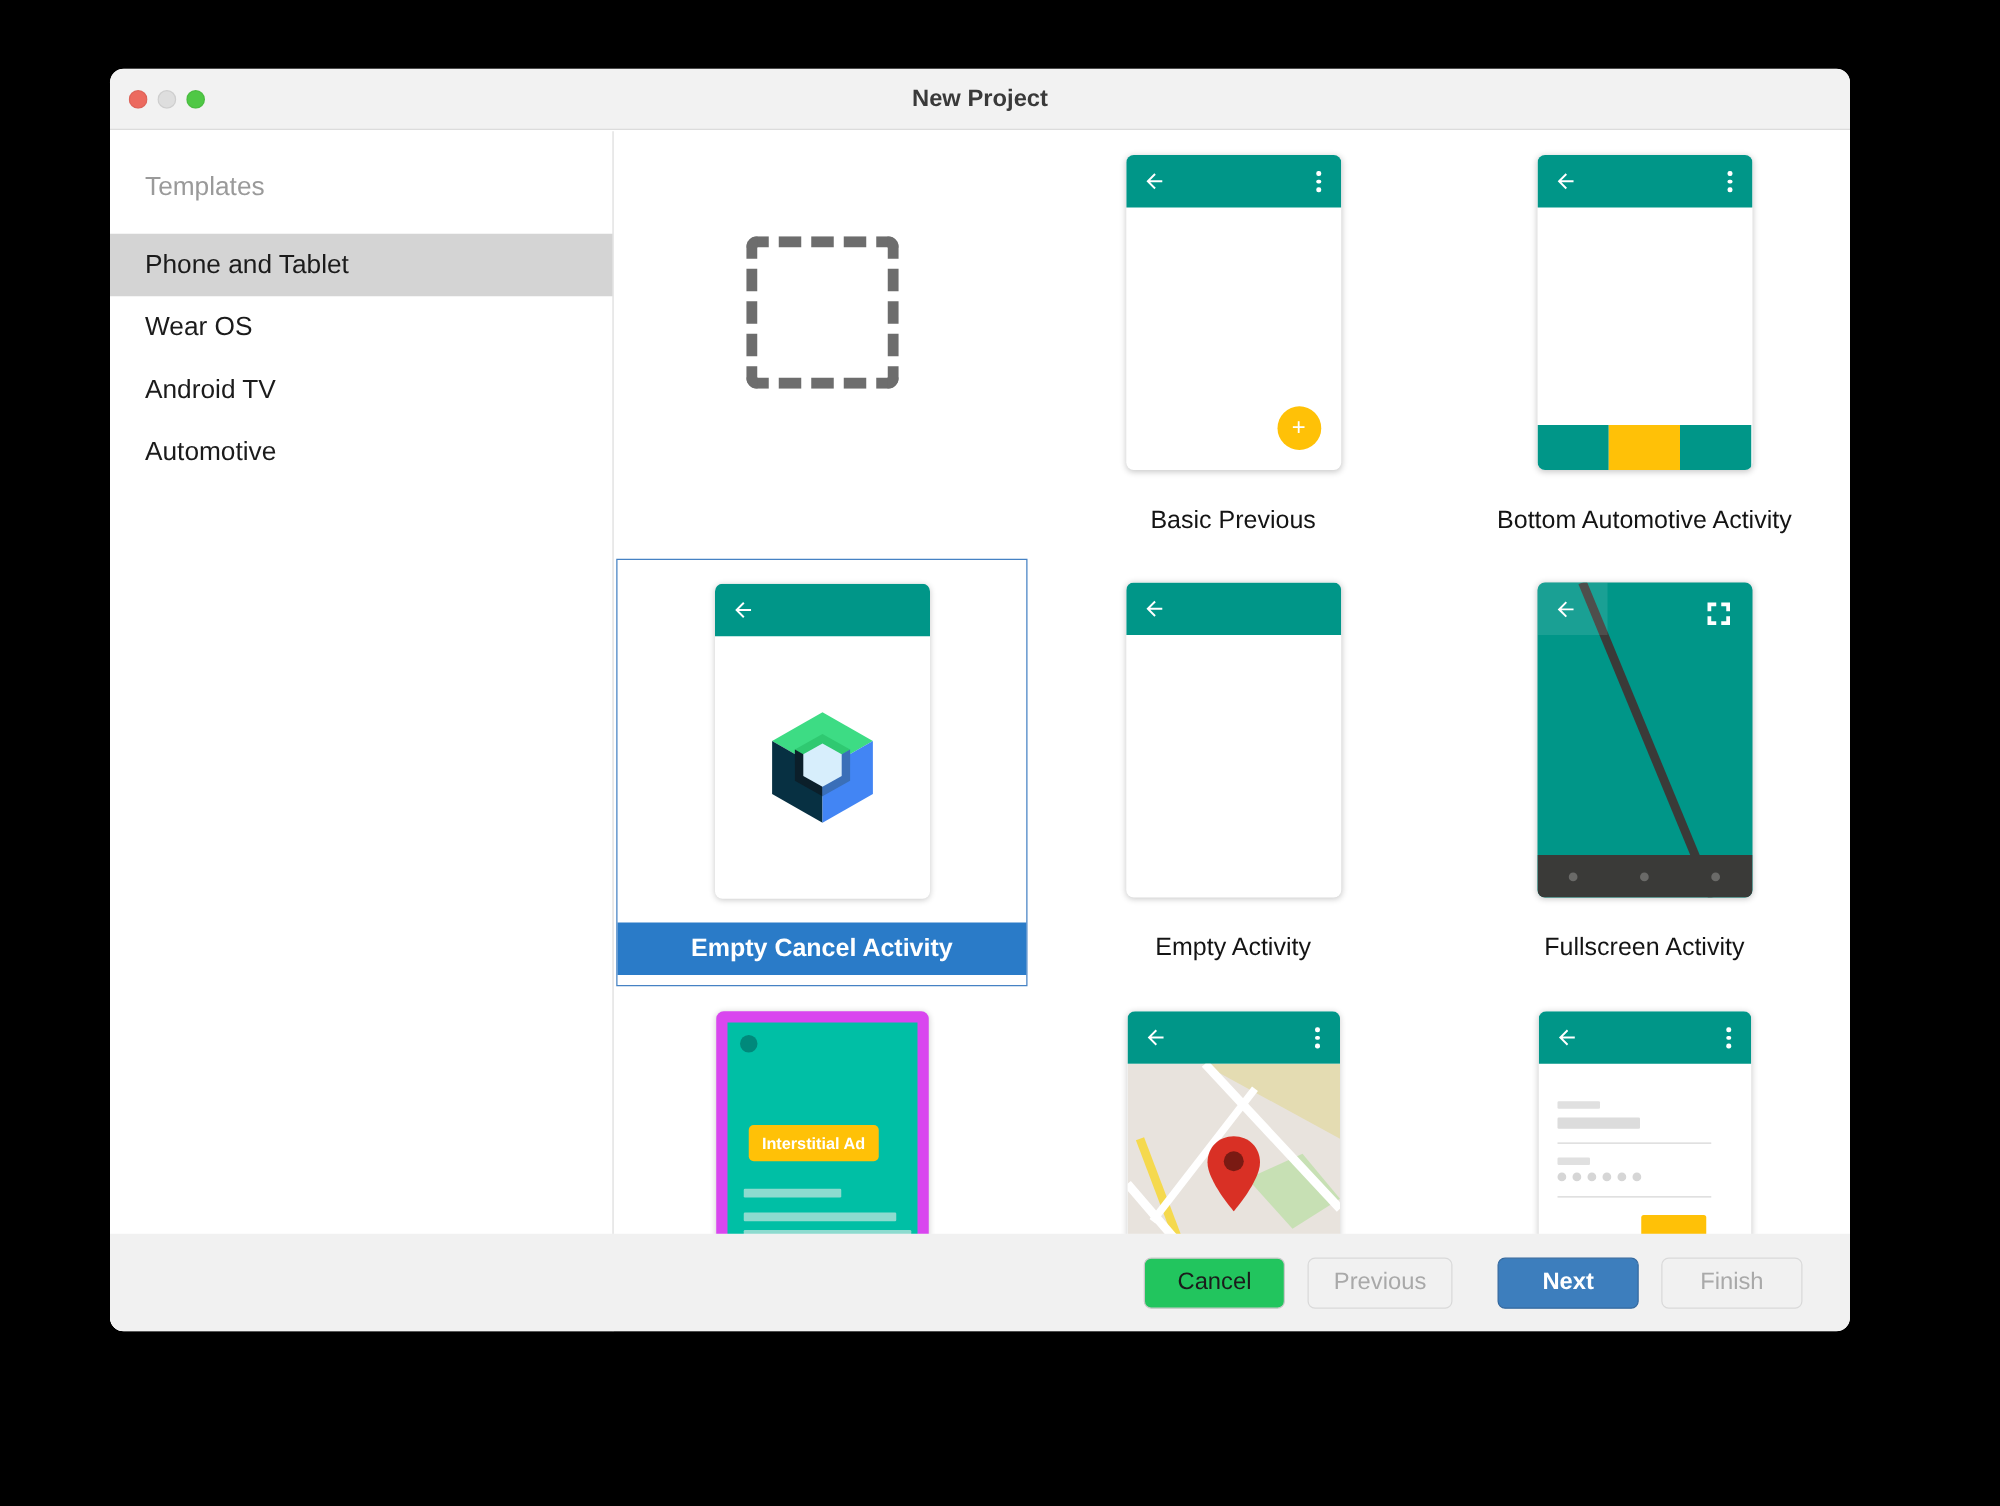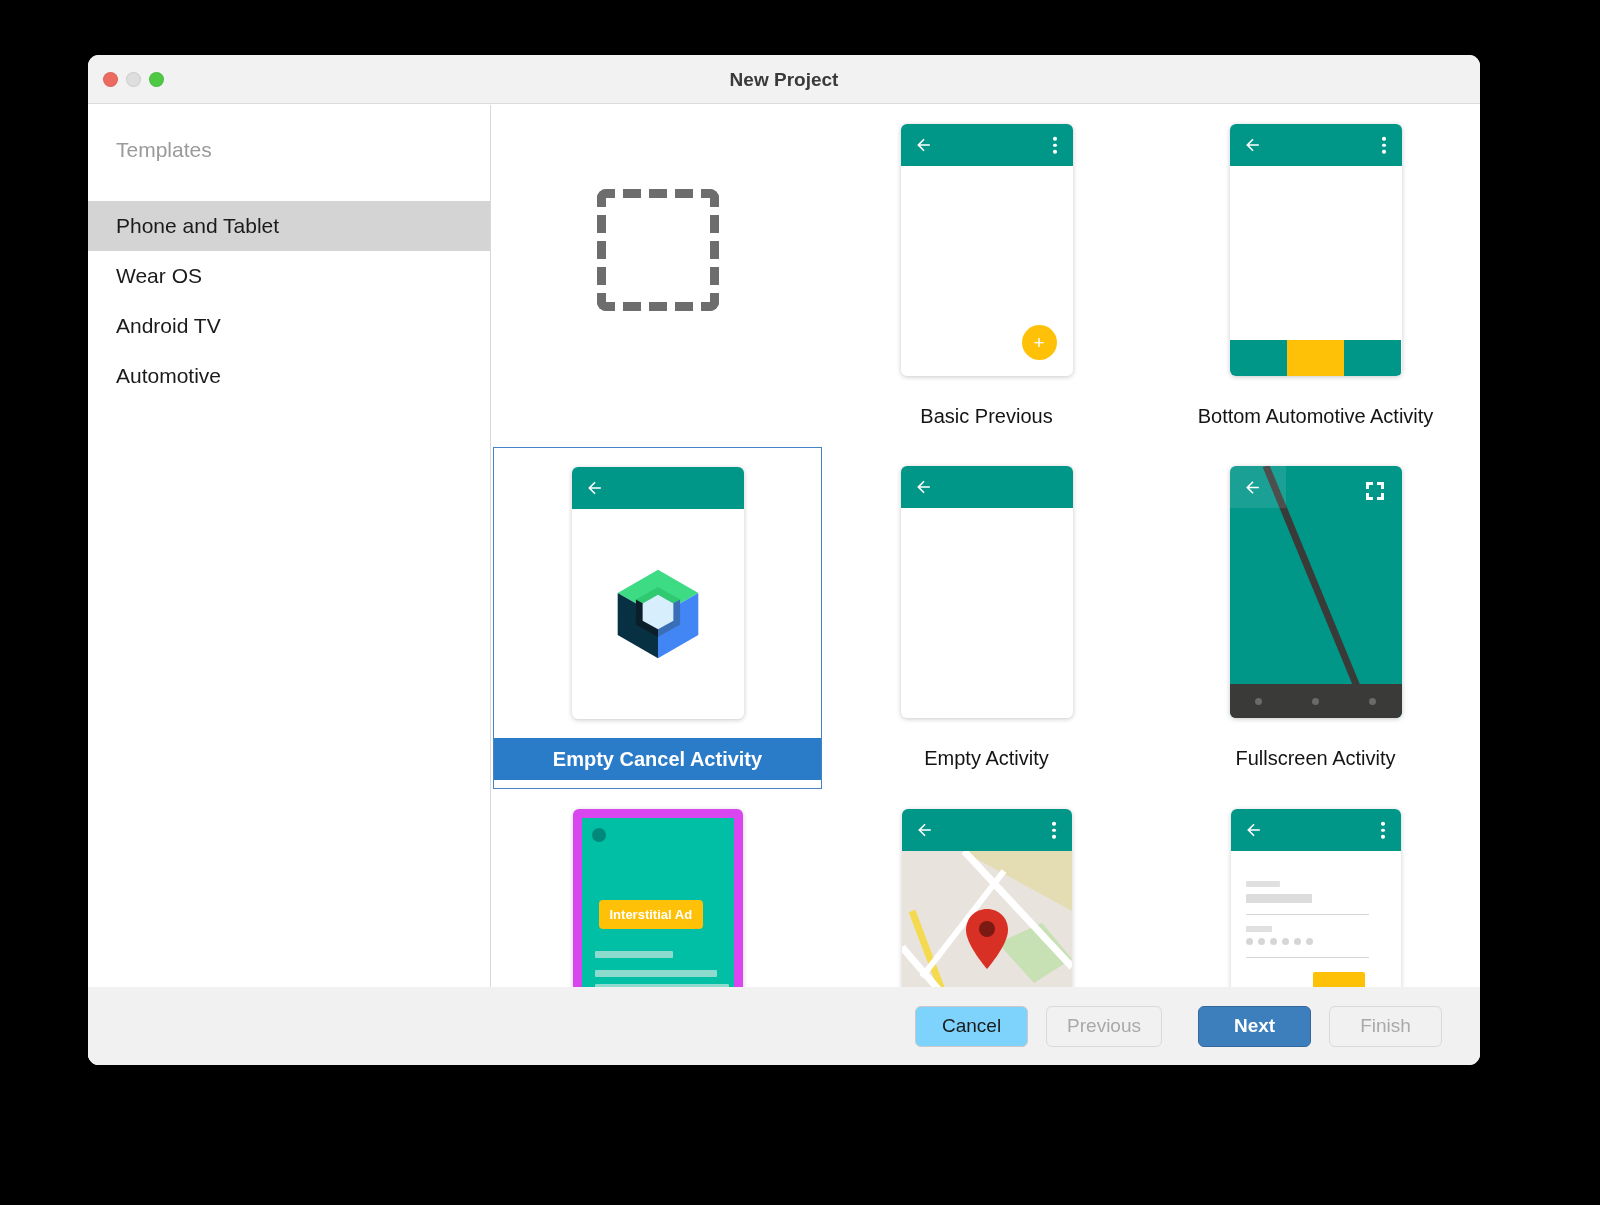--- a/index.html
+++ b/index.html
@@ -59,21 +59,21 @@
     background: #ffffff;
     border-right: 1px solid #d8d8d8;
     flex: 0 0 403px;
     position: relative;
   }
   #sidebar-heading {
     padding: 33px 0 0 28px;
     font-size: 21px;
     color: #9a9a9a;
   }
-  #sidebar-list { margin-top: 39px; }
+  #sidebar-list { margin-top: 25px; }
   .side-item {
     height: 50px;
     line-height: 50px;
     padding-left: 28px;
     font-size: 21px;
     color: #1b1b1b;
     cursor: default;
   }
   .side-item.selected { background: #d4d4d4; }
 
@@ -282,21 +282,21 @@
   .btn {
     height: 41px;
     min-width: 113px;
     padding: 0 20px;
     border-radius: 6px;
     font-size: 19px;
     display: flex; align-items: center; justify-content: center;
     cursor: default;
   }
   .btn.plain {
-    background: #7dd3fc;
+    background: #22c55e;
     border: 1px solid #c9c9c9;
     color: #1b1b1b;
   }
   .btn.disabled {
     background: #f1f1f1;
     border: 1px solid #d9d9d9;
     color: #a9a9a9;
   }
   .btn.primary {
     background: #3d7ebd;

